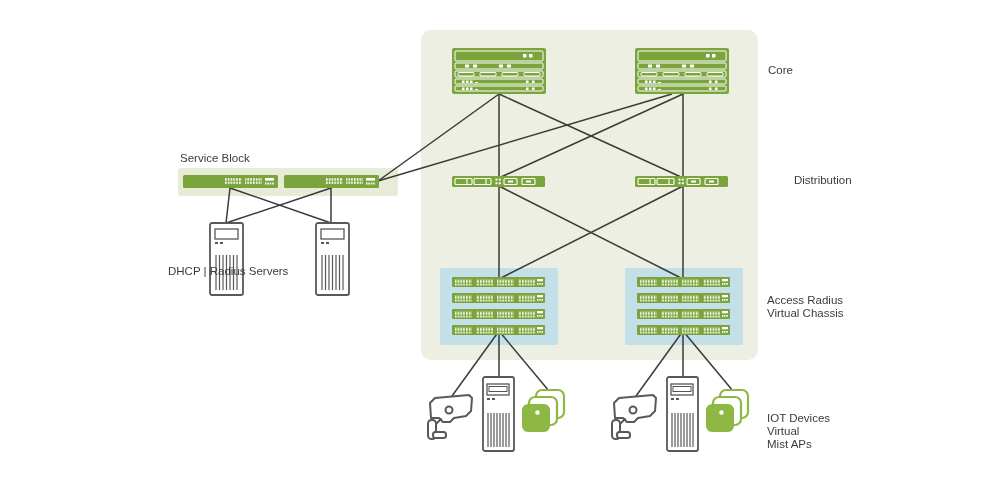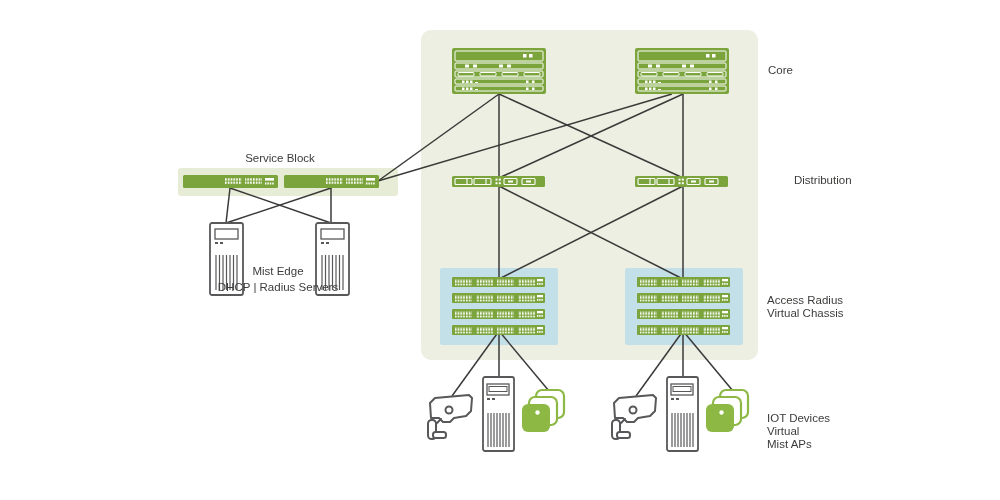--- a/index.html
+++ b/index.html
@@ -4,21 +4,21 @@
 <style>
   :root{
     --green:#7BA53C; --ap-green:#8CB843; --panel-bg:#EDEFE2; --service-bg:#E6ECD5;
     --access-bg:#C3E0E8; --line:#3A3A39; --device:#58585A; --text:#3C3C3B; --white:#FFFFFF;
   }
   html,body{margin:0;padding:0;background:#fff;}
   #canvas{position:relative;width:1000px;height:500px;background:#fff;overflow:hidden;
           font-family:"Liberation Sans", sans-serif;}
   #diagram-svg{position:absolute;left:0;top:0;}
   .lbl{position:absolute;font-size:11.5px;color:var(--text);line-height:13px;white-space:nowrap;}
-  .lbl.center{text-align:center;white-space:normal;}
+  .lbl.center{text-align:left;white-space:normal;}
   .svc-lines div{line-height:15.5px;font-size:11.5px;color:var(--text);}
   #edge-layer line{stroke:var(--line);stroke-width:1.5;}
 </style>
 </head>
 <body>
 
 <div id="canvas">
 
 <svg id="diagram-svg" width="1000" height="500" viewBox="0 0 1000 500">
   <defs>
@@ -209,21 +209,20 @@
   <use href="#ap-stack" x="522" y="390"></use>
 
   <use href="#camera" x="607" y="389"></use>
   <use href="#tower" x="667" y="377"></use>
   <use href="#ap-stack" x="706" y="390"></use>
 </svg>
 
 <div class="lbl center" style="left:180px;top:152px;width:200px">Service Block</div>
 
 <div class="lbl center svc-lines" style="left:168px;top:264px;width:220px">
-  <div>Mist Edge</div>
   <div>DHCP | Radius Servers</div>
 </div>
 
 <div class="lbl" style="left:768px;top:64px">Core</div>
 
 <div class="lbl" style="left:794px;top:174px">Distribution</div>
 
 <div class="lbl" style="left:767px;top:294px">
   <div>Access Radius</div>
   <div>Virtual Chassis</div>

